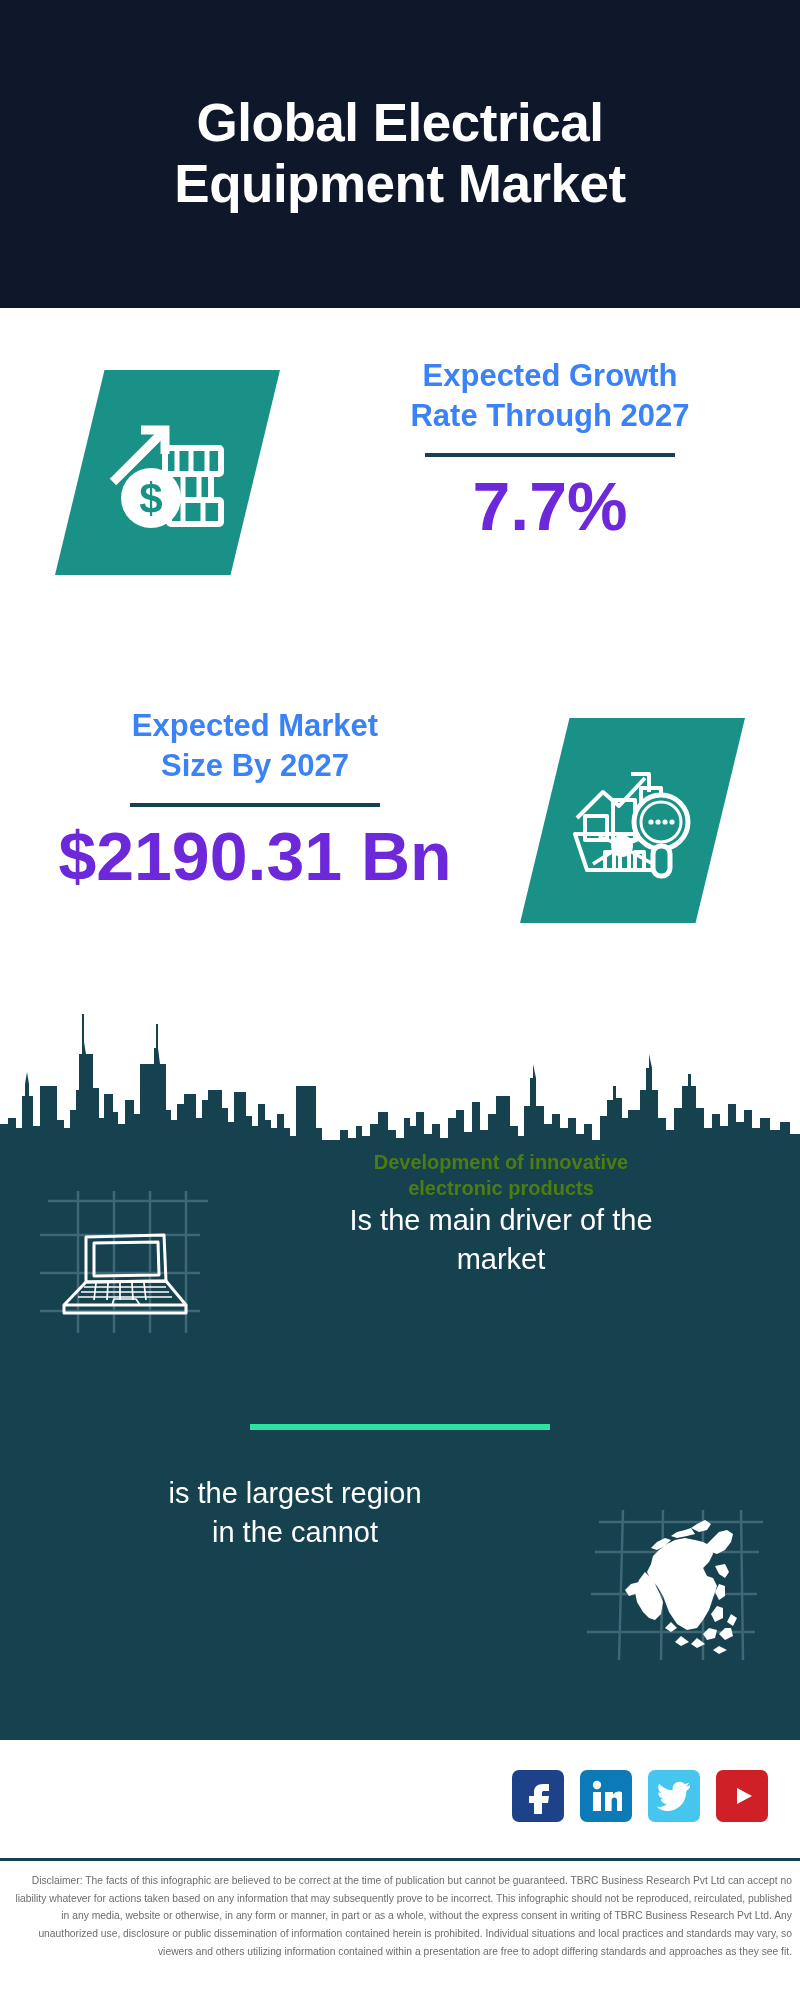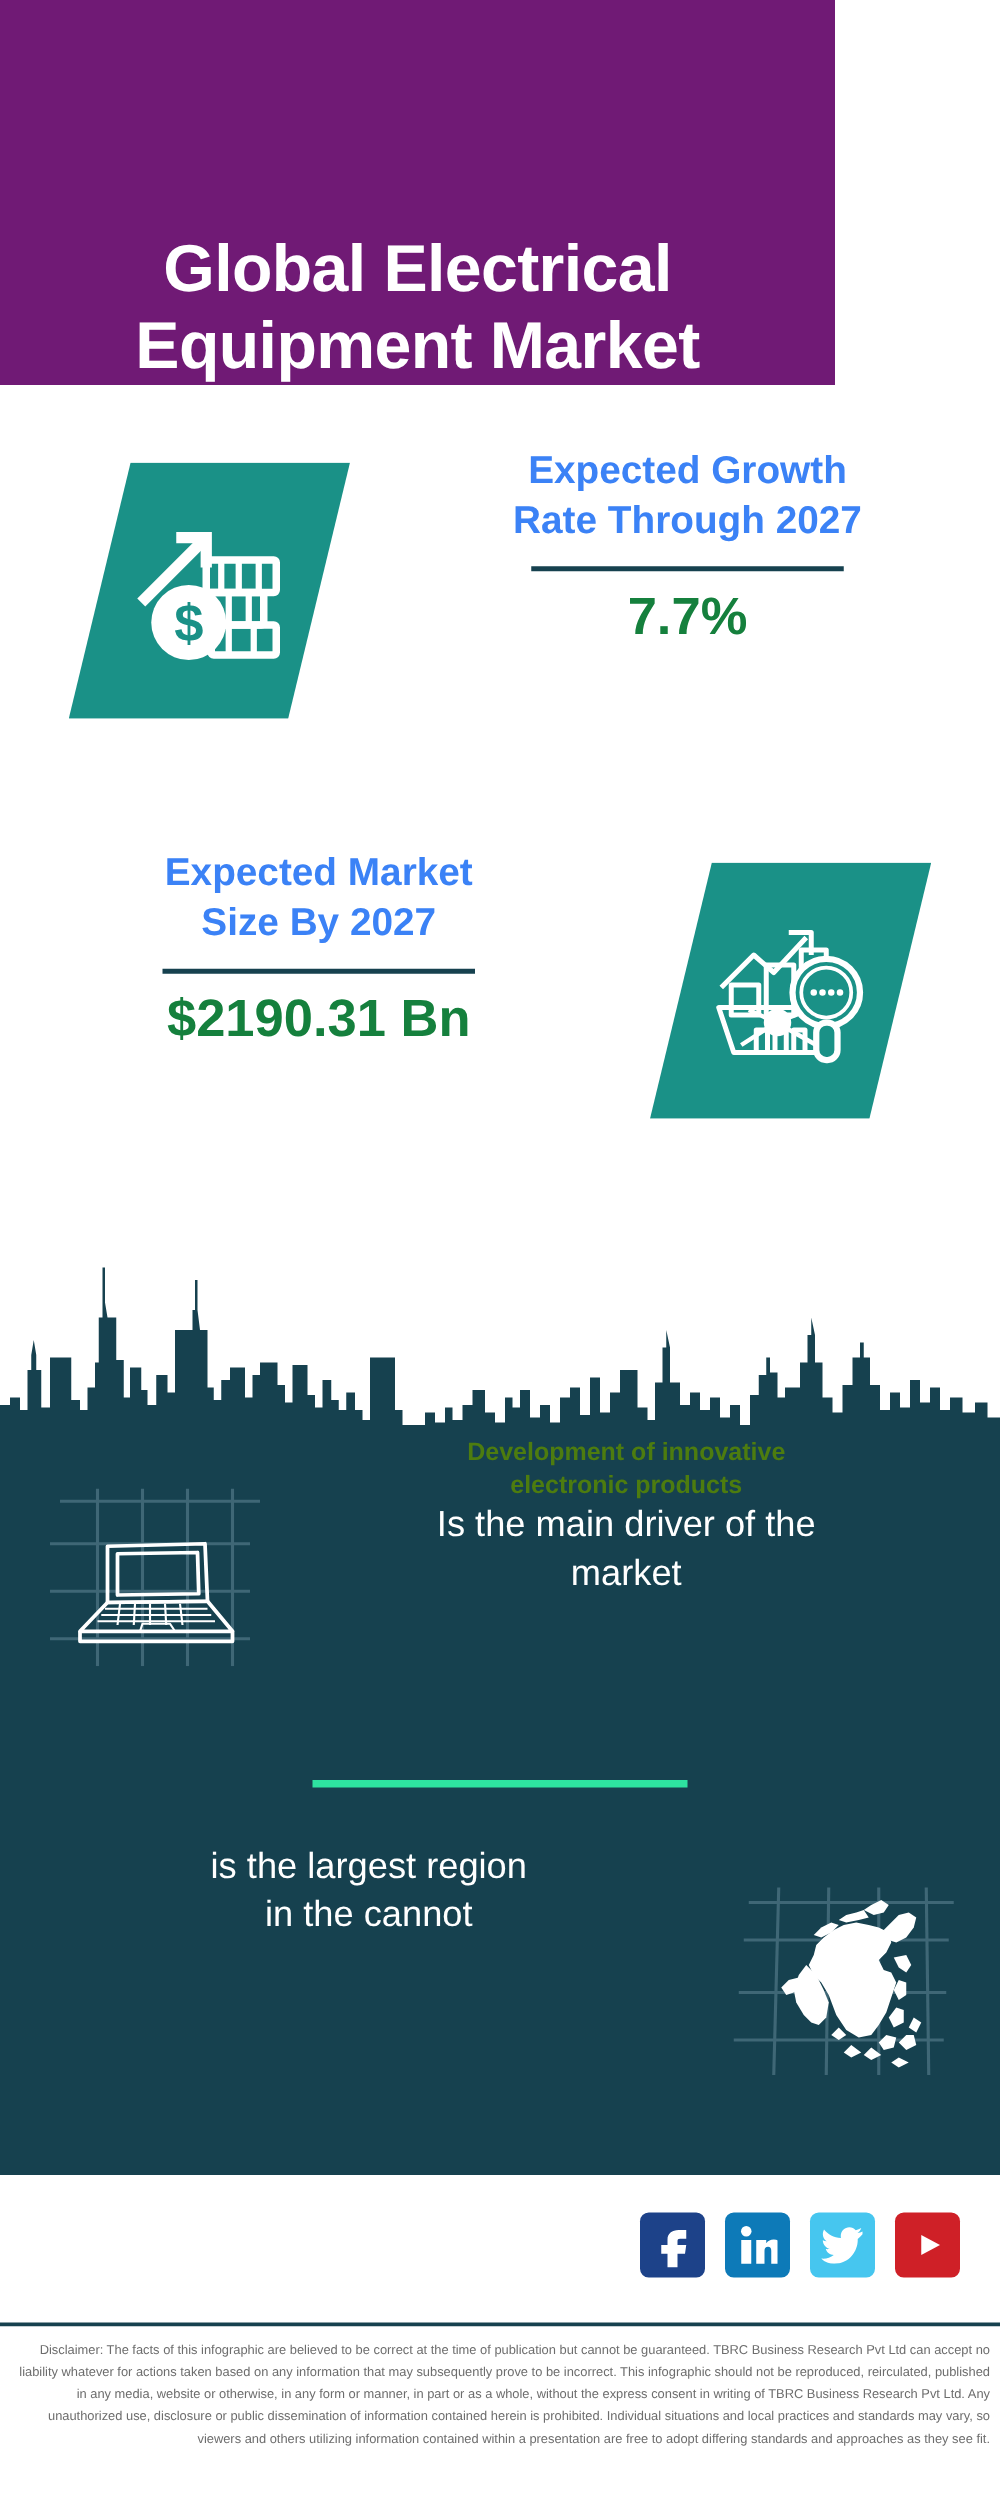--- a/index.html
+++ b/index.html
@@ -6,23 +6,23 @@
   html, body {
     width: 800px; height: 2000px;
     background: #ffffff;
     font-family: "Liberation Sans", sans-serif;
     overflow: hidden;
   }
   .page { position: relative; width: 800px; height: 2000px; background: #fff; }
 
   
   .header {
-    position: absolute; left: 0; top: 0; width: 668px; height: 308px;
-    background: #701a75;
-    display: flex; align-items: flex-end; justify-content: center;
+    position: absolute; left: 0; top: 0; width: 800px; height: 308px;
+    background: #0f172a;
+    display: flex; align-items: center; justify-content: center;
   }
   .header-title {
     color: #ffffff; font-size: 53px; font-weight: bold; line-height: 1.15;
     text-align: center; letter-spacing: -0.5px; padding: 0 60px;
   }
 
   
   .stat1 {
     position: absolute; left: 0; top: 308px; width: 800px; height: 360px;
   }
@@ -45,25 +45,25 @@
   .stat-text-left {
     position: absolute; left: 35px; top: 38px; width: 440px; text-align: center;
   }
   .stat-label {
     color: #3b82f6; font-size: 31px; font-weight: bold; line-height: 1.28;
   }
   .stat-rule {
     width: 250px; height: 4px; background: #16414f; margin: 18px auto 14px auto;
   }
   .stat-value {
-    color: #15803d; font-size: 42px; font-weight: bold; line-height: 1.05;
-  }
-
-  
-  .stat2 { position: absolute; left: 0; top: 640px; width: 800px; height: 300px; }
+    color: #6d28d9; font-size: 68px; font-weight: bold; line-height: 1.05;
+  }
+
+  
+  .stat2 { position: absolute; left: 0; top: 668px; width: 800px; height: 300px; }
 
   
   .darkpanel {
     position: absolute; left: 0; top: 968px; width: 800px; height: 772px;
     background: #16414f;
   }
   .skyline-wrap {
     position: absolute; left: 0; top: 968px; width: 800px; height: 180px;
     overflow: hidden;
   }

